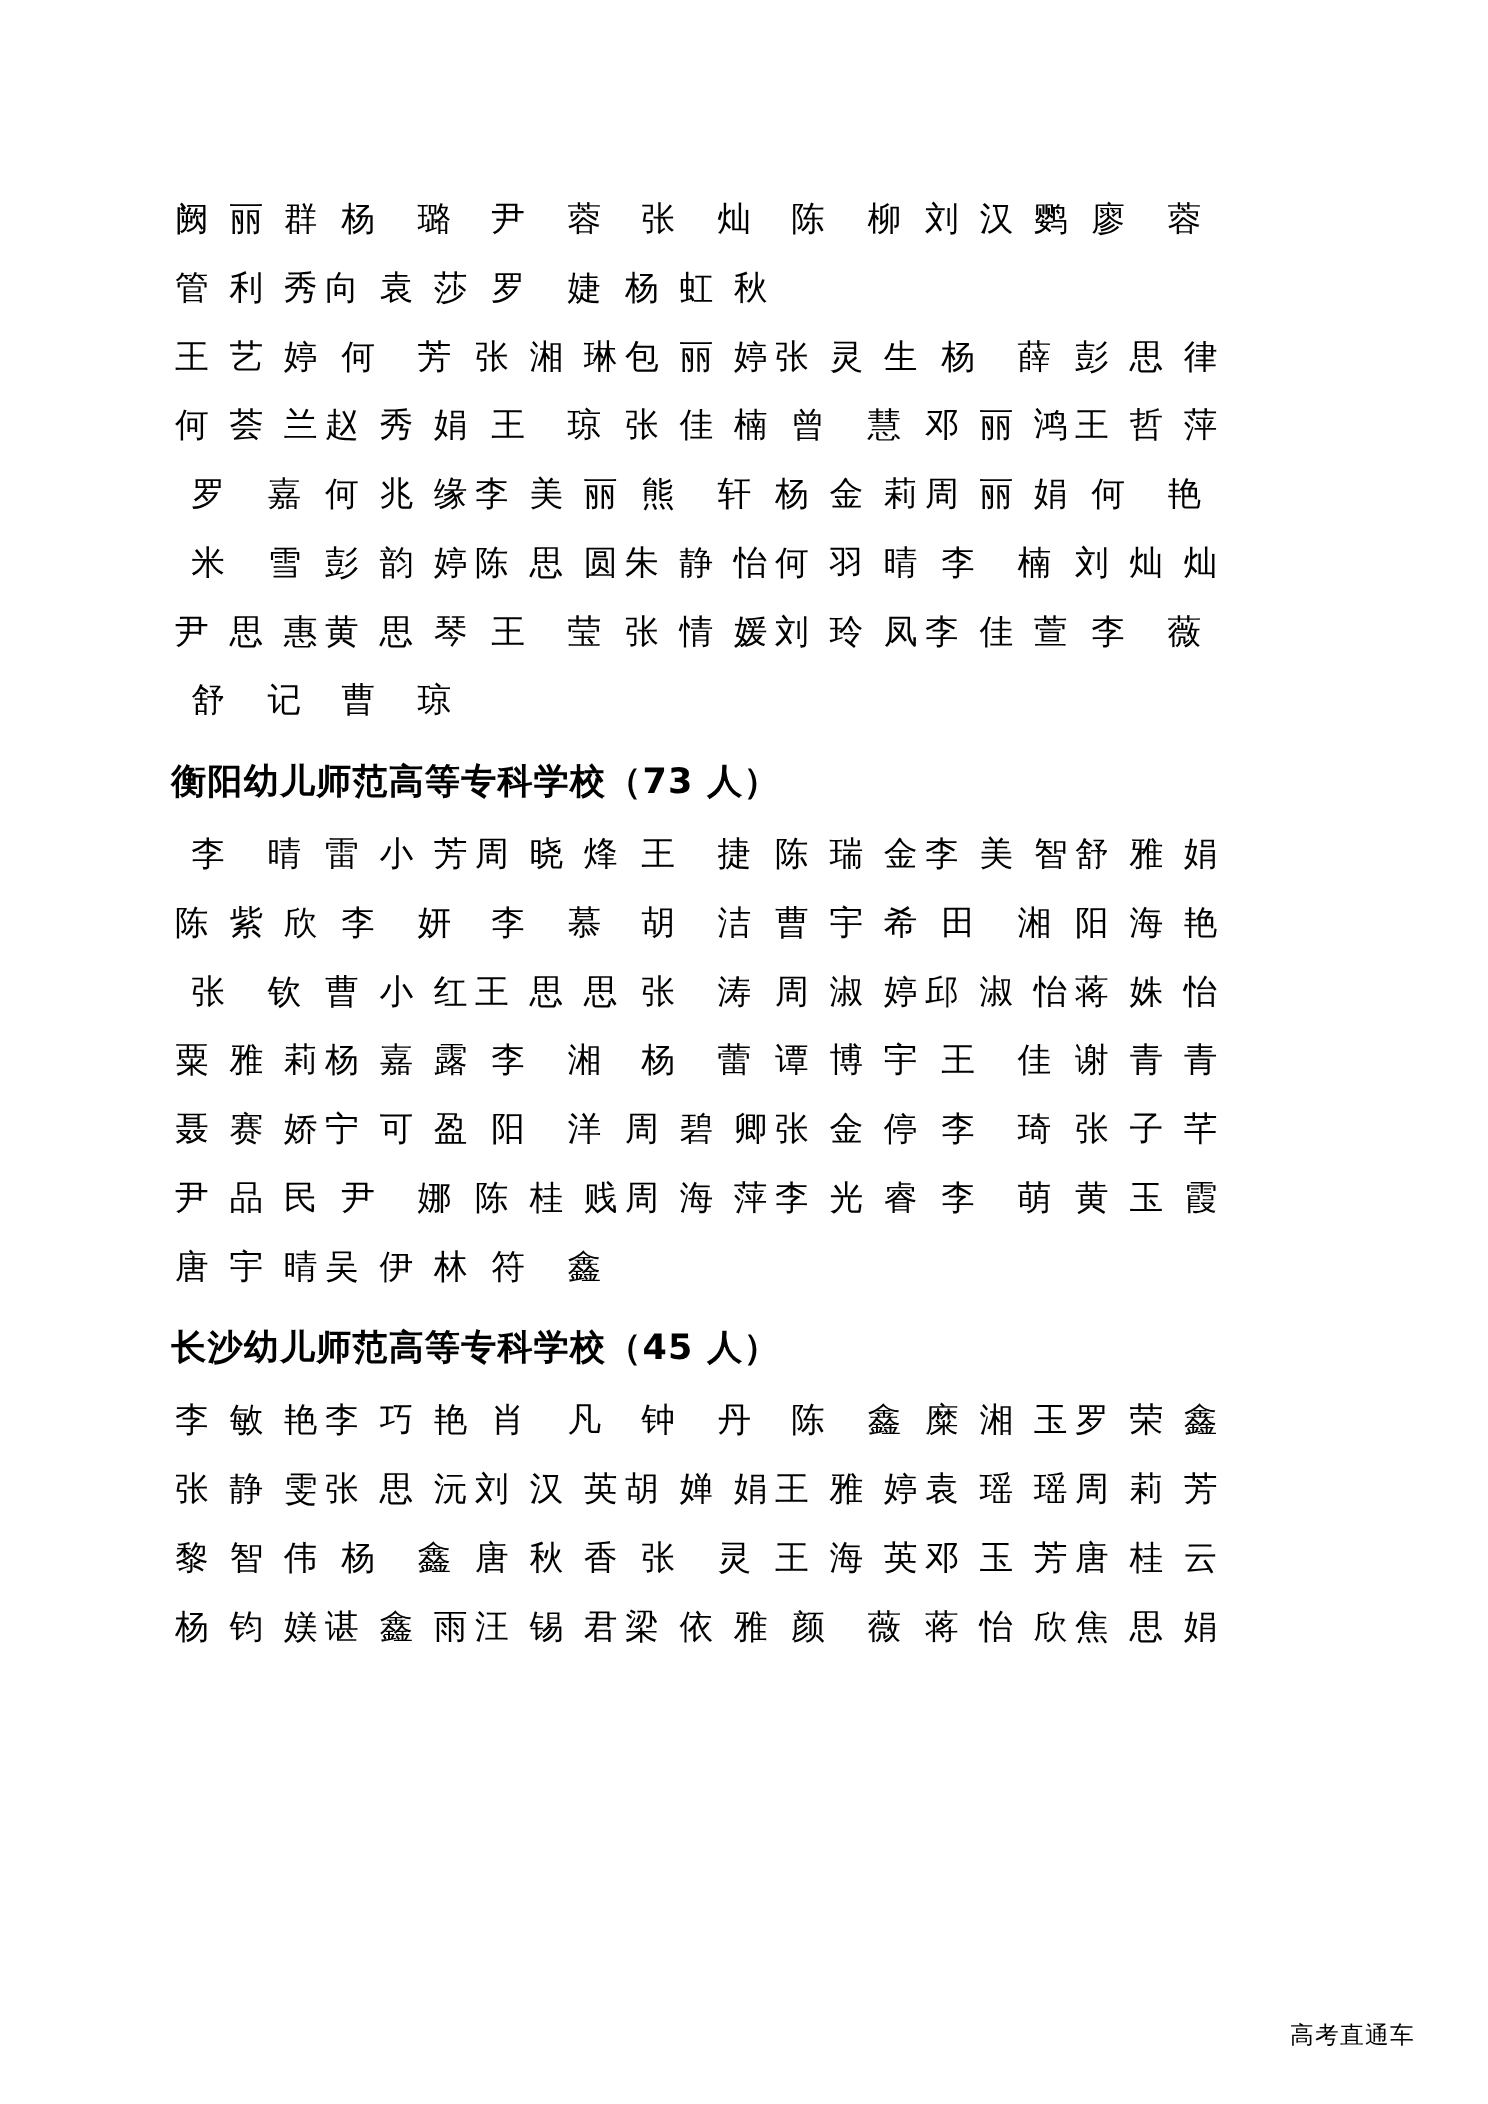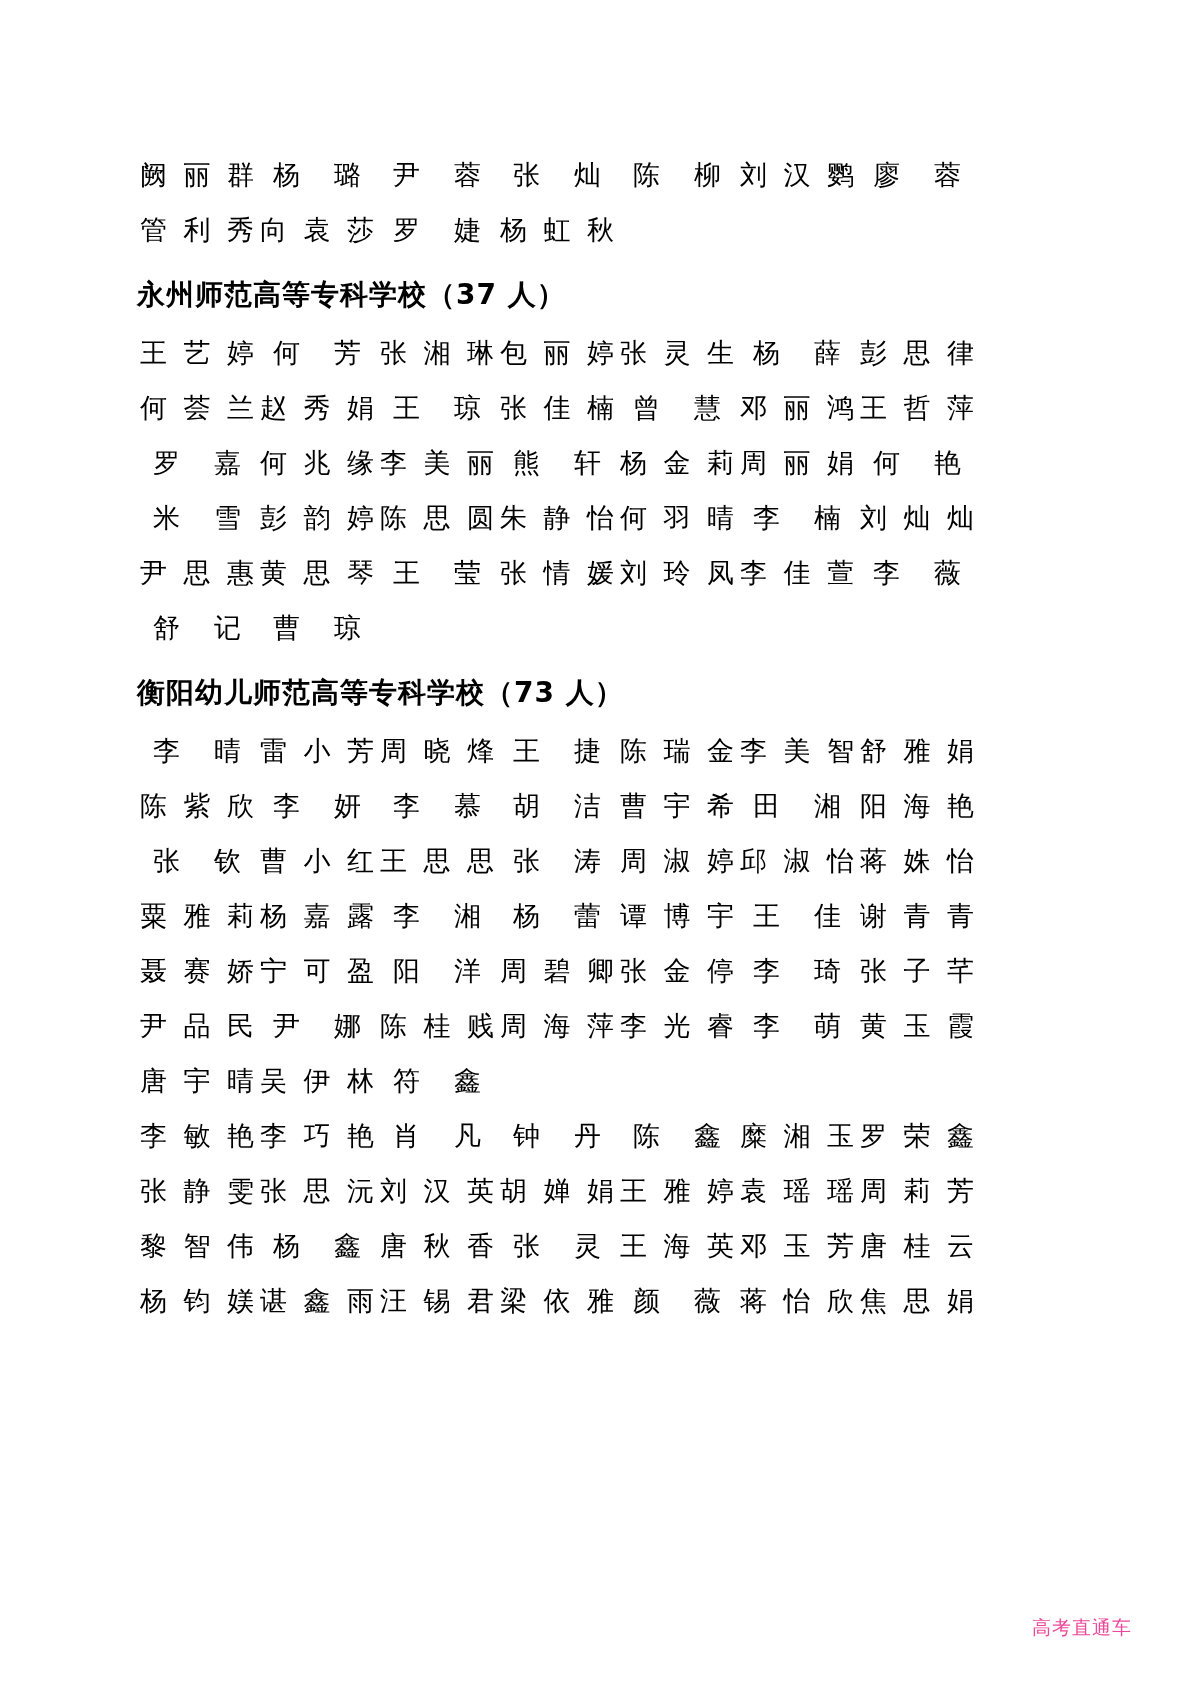--- a/index.html
+++ b/index.html
@@ -73,21 +73,21 @@
   }
   .gap-above {
     margin-top: 6px;
   }
   .watermark {
     position: absolute;
     right: 58px;
     bottom: 42px;
     font-family: "DejaVu Sans", "Liberation Sans", sans-serif;
     font-size: 19px;
-    color: #ec4899;
+    color: #000000;
     letter-spacing: 1px;
     white-space: nowrap;
   }
 </style>
 </head>
 <body>
 
 <div class="page">
   <div class="content">
       <div class="names-block">
@@ -138,21 +138,20 @@
             <span class="ch">罗</span>
             <span class="ch">婕</span>
           </div>
           <div class="name-cell n3">
             <span class="ch">杨</span>
             <span class="ch">虹</span>
             <span class="ch">秋</span>
           </div>
         </div>
       </div>
-      <div class="section-heading gap-above">永州师范高等专科学校（37 人）</div>
       <div class="names-block">
         <div class="name-row">
           <div class="name-cell n3">
             <span class="ch">王</span>
             <span class="ch">艺</span>
             <span class="ch">婷</span>
           </div>
           <div class="name-cell n2">
             <span class="ch">何</span>
             <span class="ch">芳</span>
@@ -551,20 +550,21 @@
             <span class="ch">吴</span>
             <span class="ch">伊</span>
             <span class="ch">林</span>
           </div>
           <div class="name-cell n2">
             <span class="ch">符</span>
             <span class="ch">鑫</span>
           </div>
         </div>
       </div>
+      <div class="section-heading gap-above">长沙幼儿师范高等专科学校（45 人）</div>
       <div class="names-block">
         <div class="name-row">
           <div class="name-cell n3">
             <span class="ch">李</span>
             <span class="ch">敏</span>
             <span class="ch">艳</span>
           </div>
           <div class="name-cell n3">
             <span class="ch">李</span>
             <span class="ch">巧</span>

